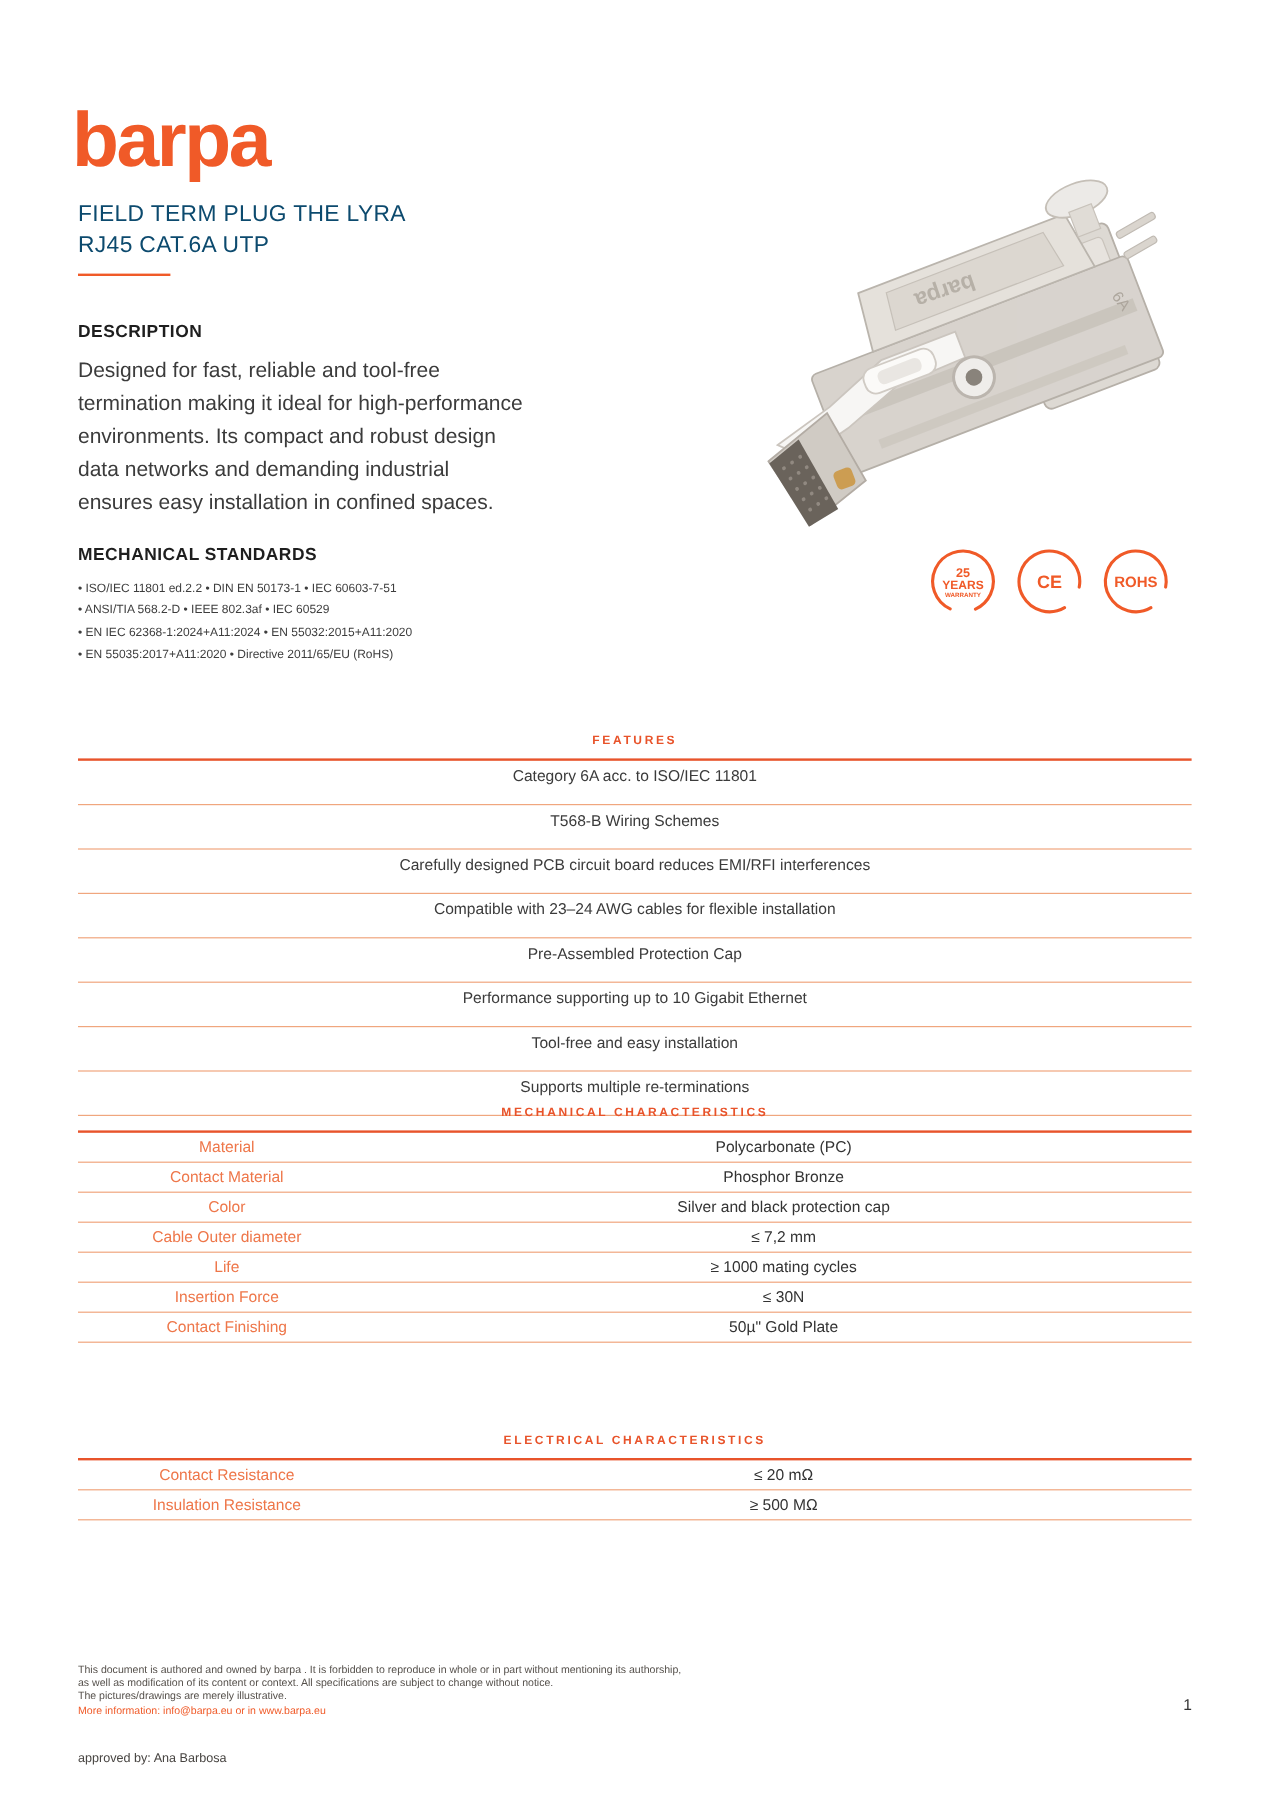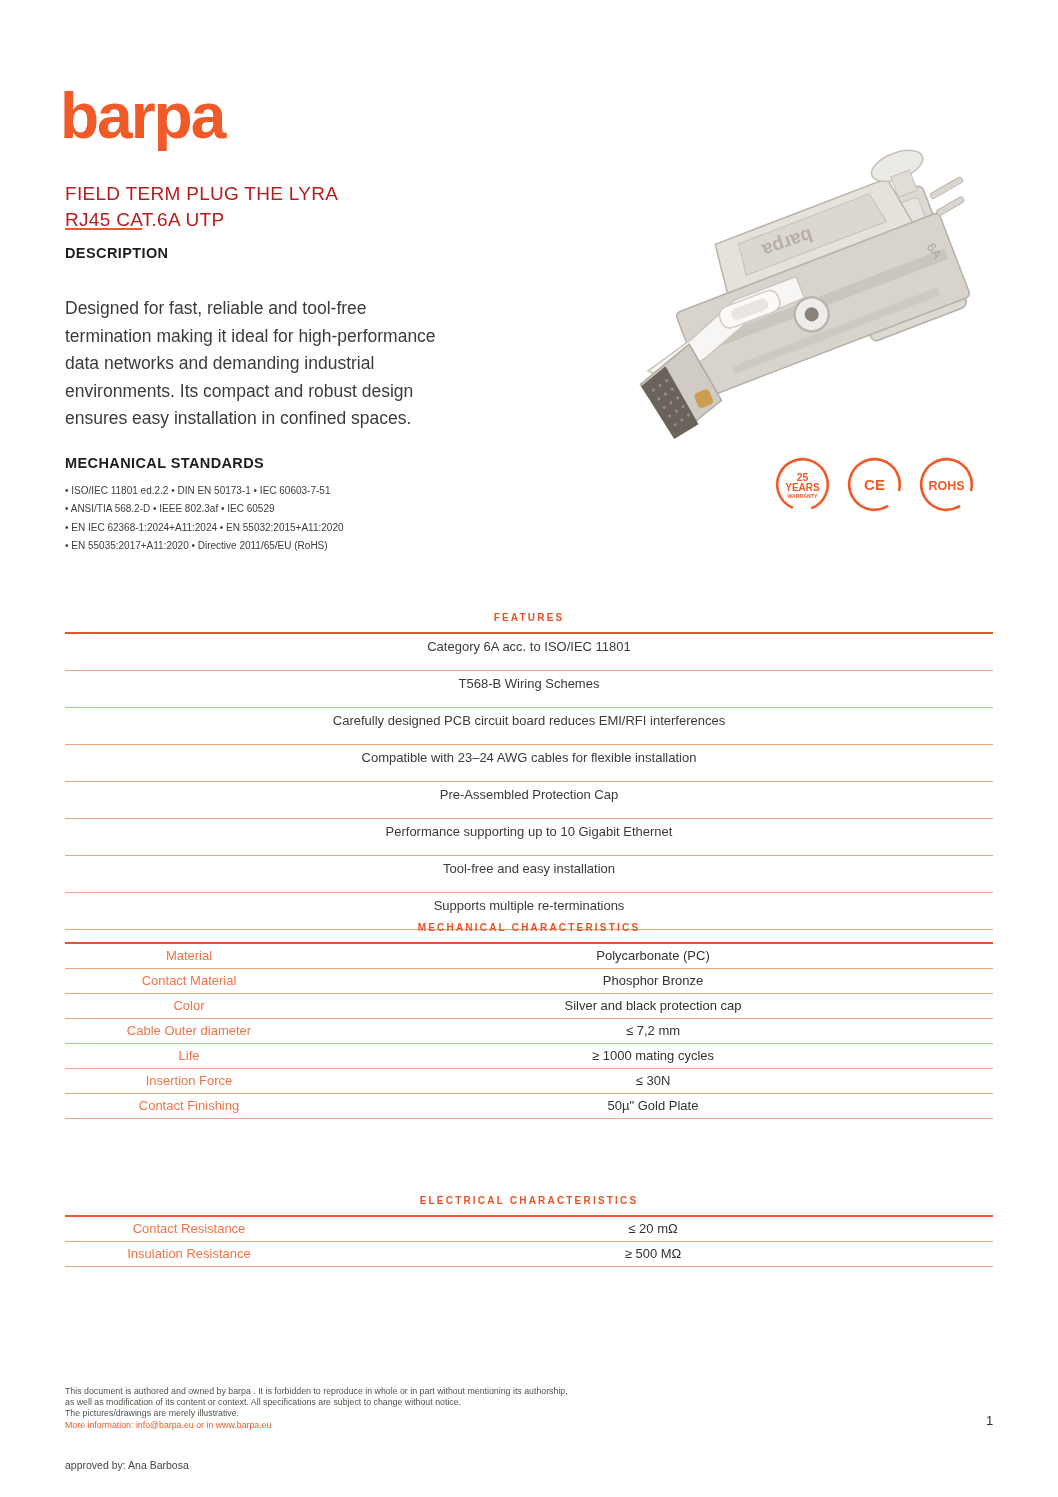--- a/index.html
+++ b/index.html
@@ -11,22 +11,22 @@
     font-family:"Liberation Sans", sans-serif;
     overflow:hidden;
     margin:0 auto;
   }
   .logo {
     position:absolute; left:60px; top:84px;
     font-size:64px; font-weight:700; letter-spacing:-2px;
     color:#f05a28; line-height:1;
   }
   .subtitle {
-    position:absolute; left:65px; top:181px;
-    font-size:19px; color:#b91c1c; line-height:26px;
+    position:absolute; left:65px; top:166px;
+    font-size:19px; color:#0c4a6e; line-height:26px;
     letter-spacing:.3px;
   }
   .subtitle-rule {
     position:absolute; left:65px; top:228px;
     width:77px; height:2px; background:#f05a28;
   }
   .section-heading {
     position:absolute; left:65px;
     font-size:14.5px; font-weight:700; color:#1e1e1e;
     letter-spacing:.4px;
@@ -91,26 +91,26 @@
 
 <div class="page">
 
   <div class="logo">barpa</div>
   <div class="subtitle">
     <div>FIELD TERM PLUG THE LYRA</div>
     <div>RJ45 CAT.6A UTP</div>
   </div>
   <div class="subtitle-rule"></div>
 
-  <div class="section-heading" style="top:245px;text-align:right;">DESCRIPTION</div>
+  <div class="section-heading" style="top:269px;text-align:right;">DESCRIPTION</div>
   <div class="desc-body">
     <div>Designed for fast, reliable and tool-free</div>
     <div>termination making it ideal for high-performance</div>
+    <div>environments. Its compact and robust design</div>
     <div>data networks and demanding industrial</div>
-    <div>environments. Its compact and robust design</div>
     <div>ensures easy installation in confined spaces.</div>
   </div>
 
   <div class="section-heading" style="top:455px;">MECHANICAL STANDARDS</div>
   <div class="standards-list">
     <div>• ISO/IEC 11801 ed.2.2 • DIN EN 50173-1 • IEC 60603-7-51</div>
     <div>• ANSI/TIA 568.2-D •  IEEE 802.3af • IEC 60529</div>
     <div>• EN IEC 62368-1:2024+A11:2024 • EN 55032:2015+A11:2020</div>
     <div>• EN 55035:2017+A11:2020 • Directive 2011/65/EU (RoHS)</div>
   </div>

